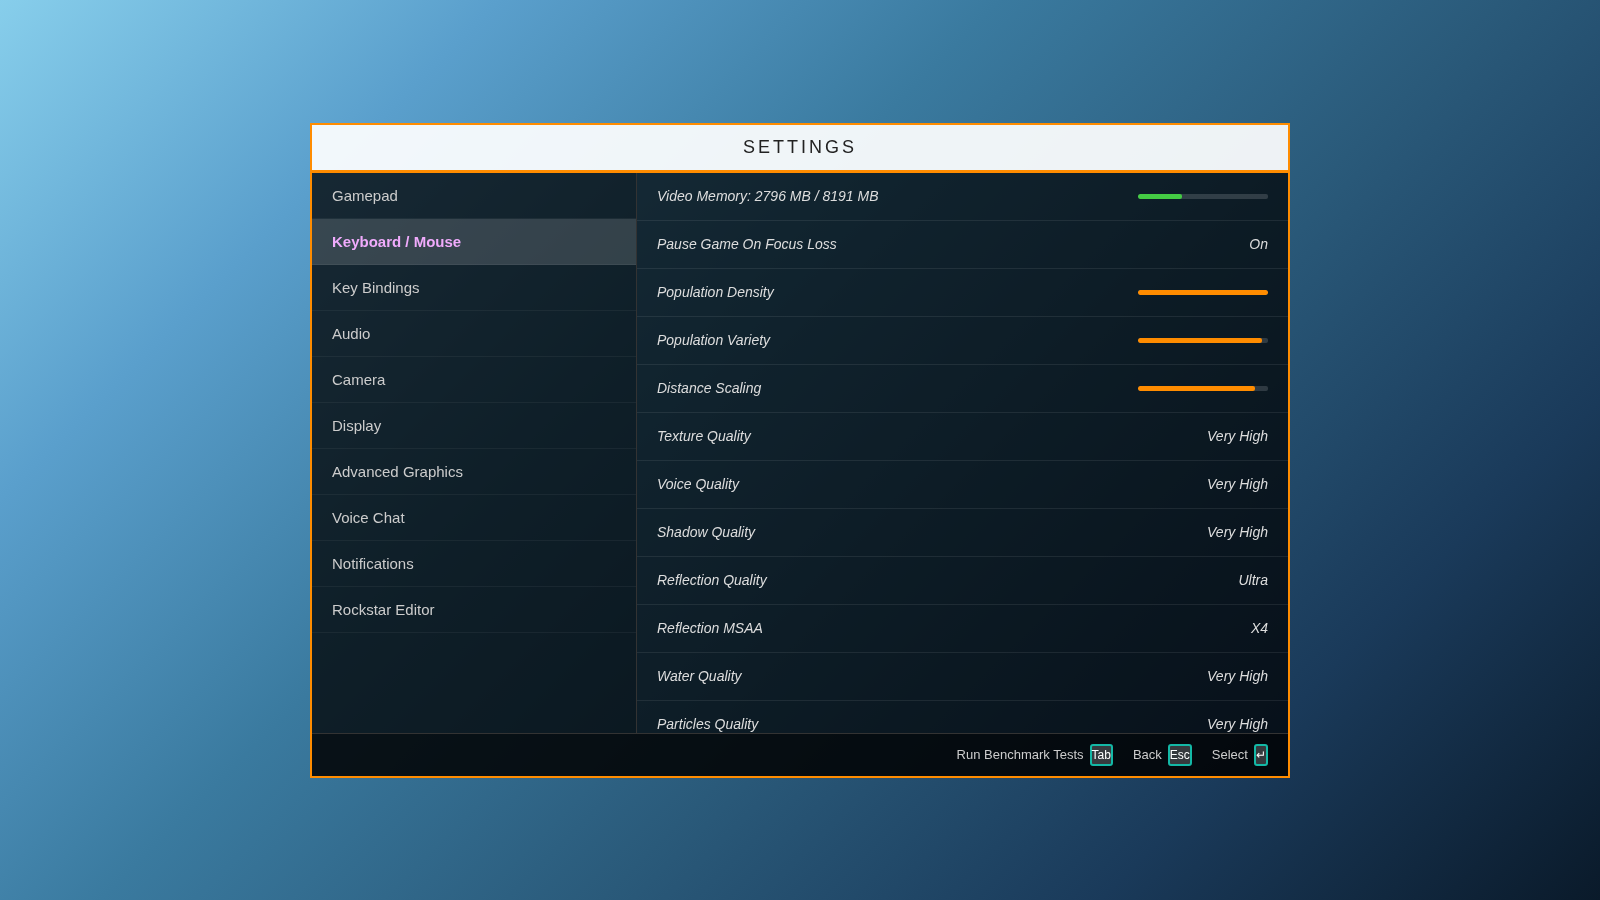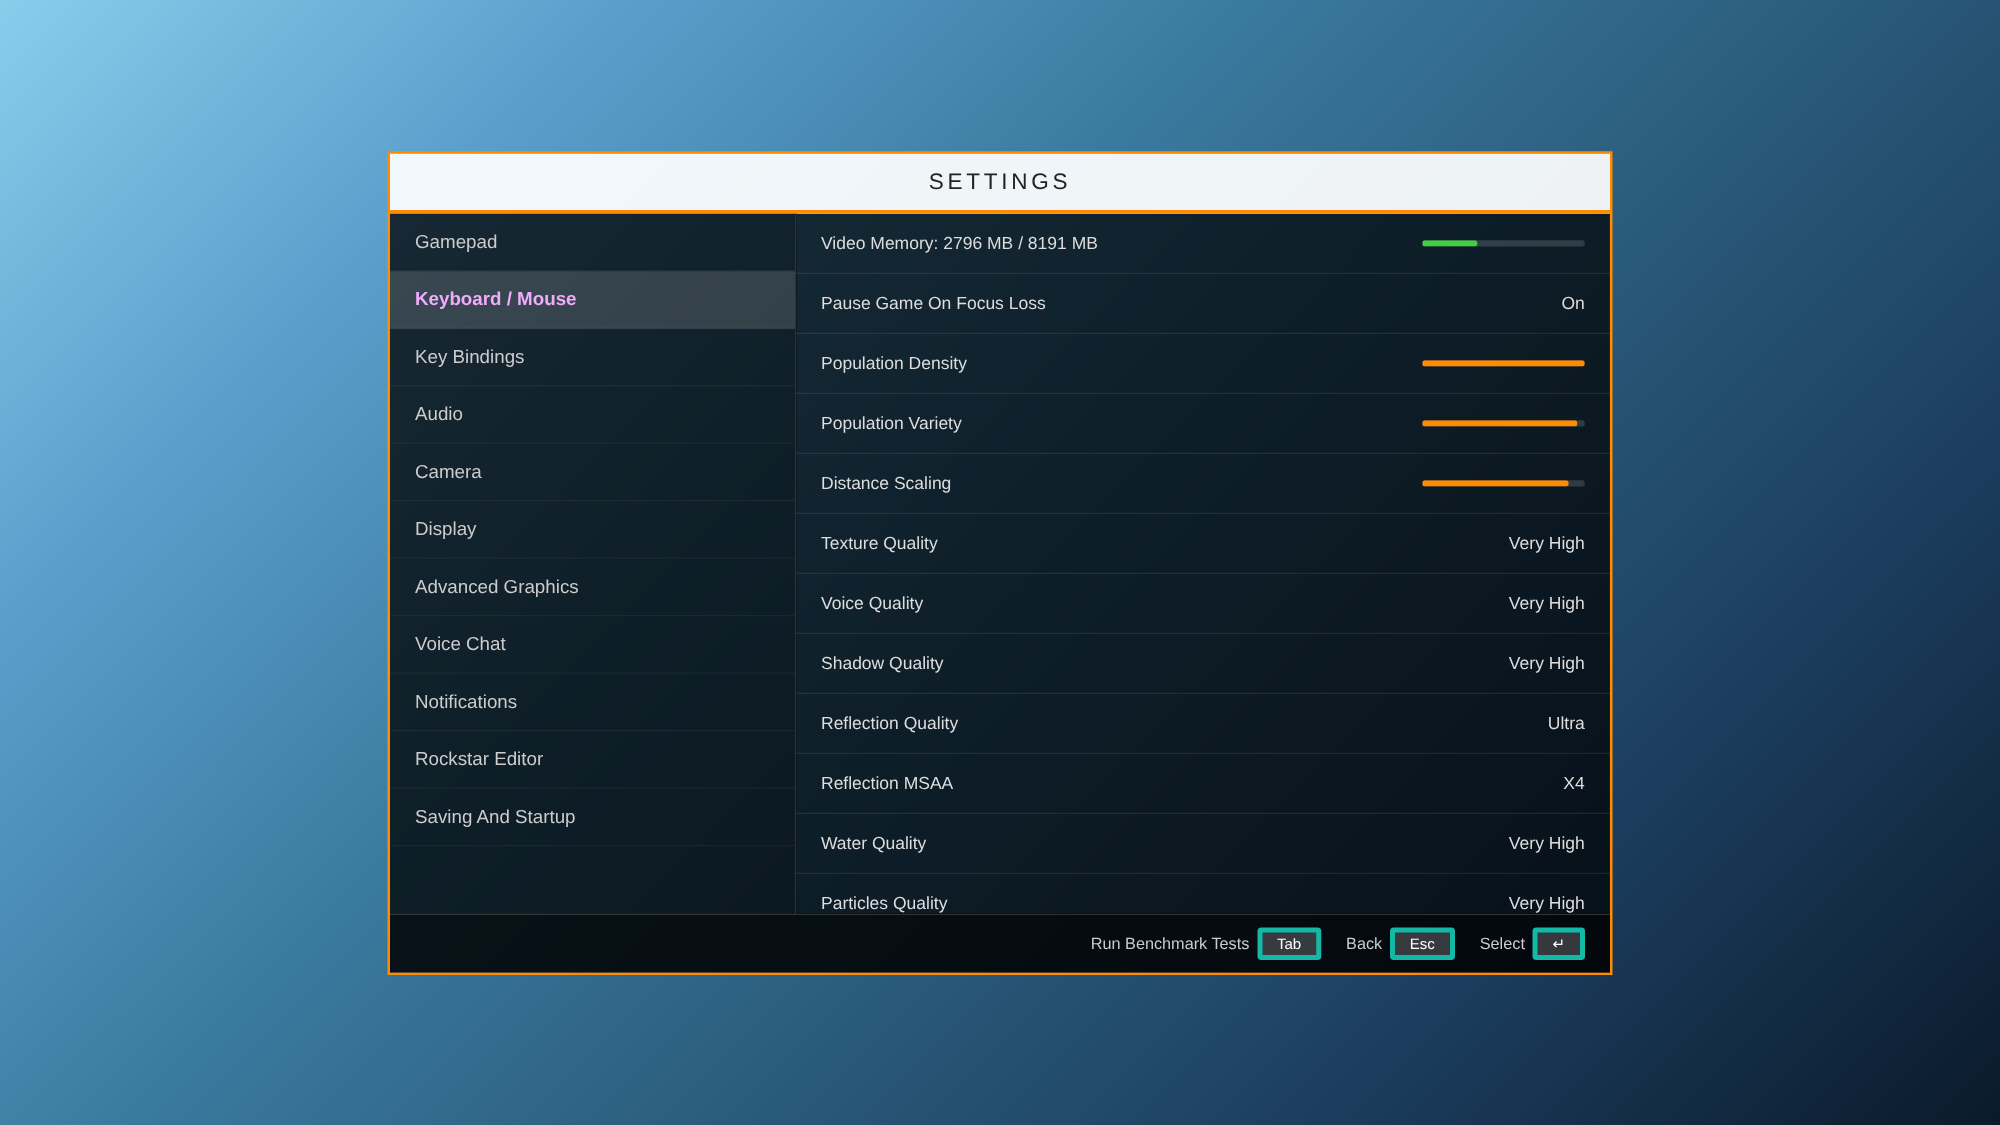--- a/index.html
+++ b/index.html
@@ -76,20 +76,21 @@
       color: #f0abfc;
       font-weight: bold;
     }
 
     
     .content {
       flex: 1;
       background: rgba(0,0,0,0.7);
       overflow-y: auto;
       padding: 0;
+      font-style: italic;
     }
 
     .content-row {
       display: flex;
       align-items: center;
       justify-content: space-between;
       padding: 14px 20px;
       border-bottom: 1px solid rgba(255,255,255,0.08);
       min-height: 48px;
     }
@@ -153,23 +154,23 @@
     .bottom-btn {
       display: flex;
       align-items: center;
       gap: 6px;
       color: #ccc;
       font-size: 13px;
     }
 
     .key-badge {
       background: rgba(255,255,255,0.2);
-      border: 4px solid #14b8a6;
+      border: 2px solid #14b8a6;
       border-radius: 3px;
-      padding: 2px 12px;
+      padding: 2px 0;
       font-size: 12px;
       color: #fff;
     }
   </style>
 </head>
 <body>
 
 <div class="bg"></div>
 
 <div class="container">
@@ -183,21 +184,20 @@
         <div class="sidebar-item">Gamepad</div>
         <div class="sidebar-item active">Keyboard / Mouse</div>
         <div class="sidebar-item">Key Bindings</div>
         <div class="sidebar-item">Audio</div>
         <div class="sidebar-item">Camera</div>
         <div class="sidebar-item">Display</div>
         <div class="sidebar-item">Advanced Graphics</div>
         <div class="sidebar-item">Voice Chat</div>
         <div class="sidebar-item">Notifications</div>
         <div class="sidebar-item">Rockstar Editor</div>
-        <div class="sidebar-item">Saving And Startup</div>
       </div>
 
       <div class="content">
 
         <div class="content-row">
           <span class="row-label">Video Memory: 2796 MB / 8191 MB</span>
           <div class="slider-bar">
             <div class="slider-fill green"></div>
           </div>
         </div>

